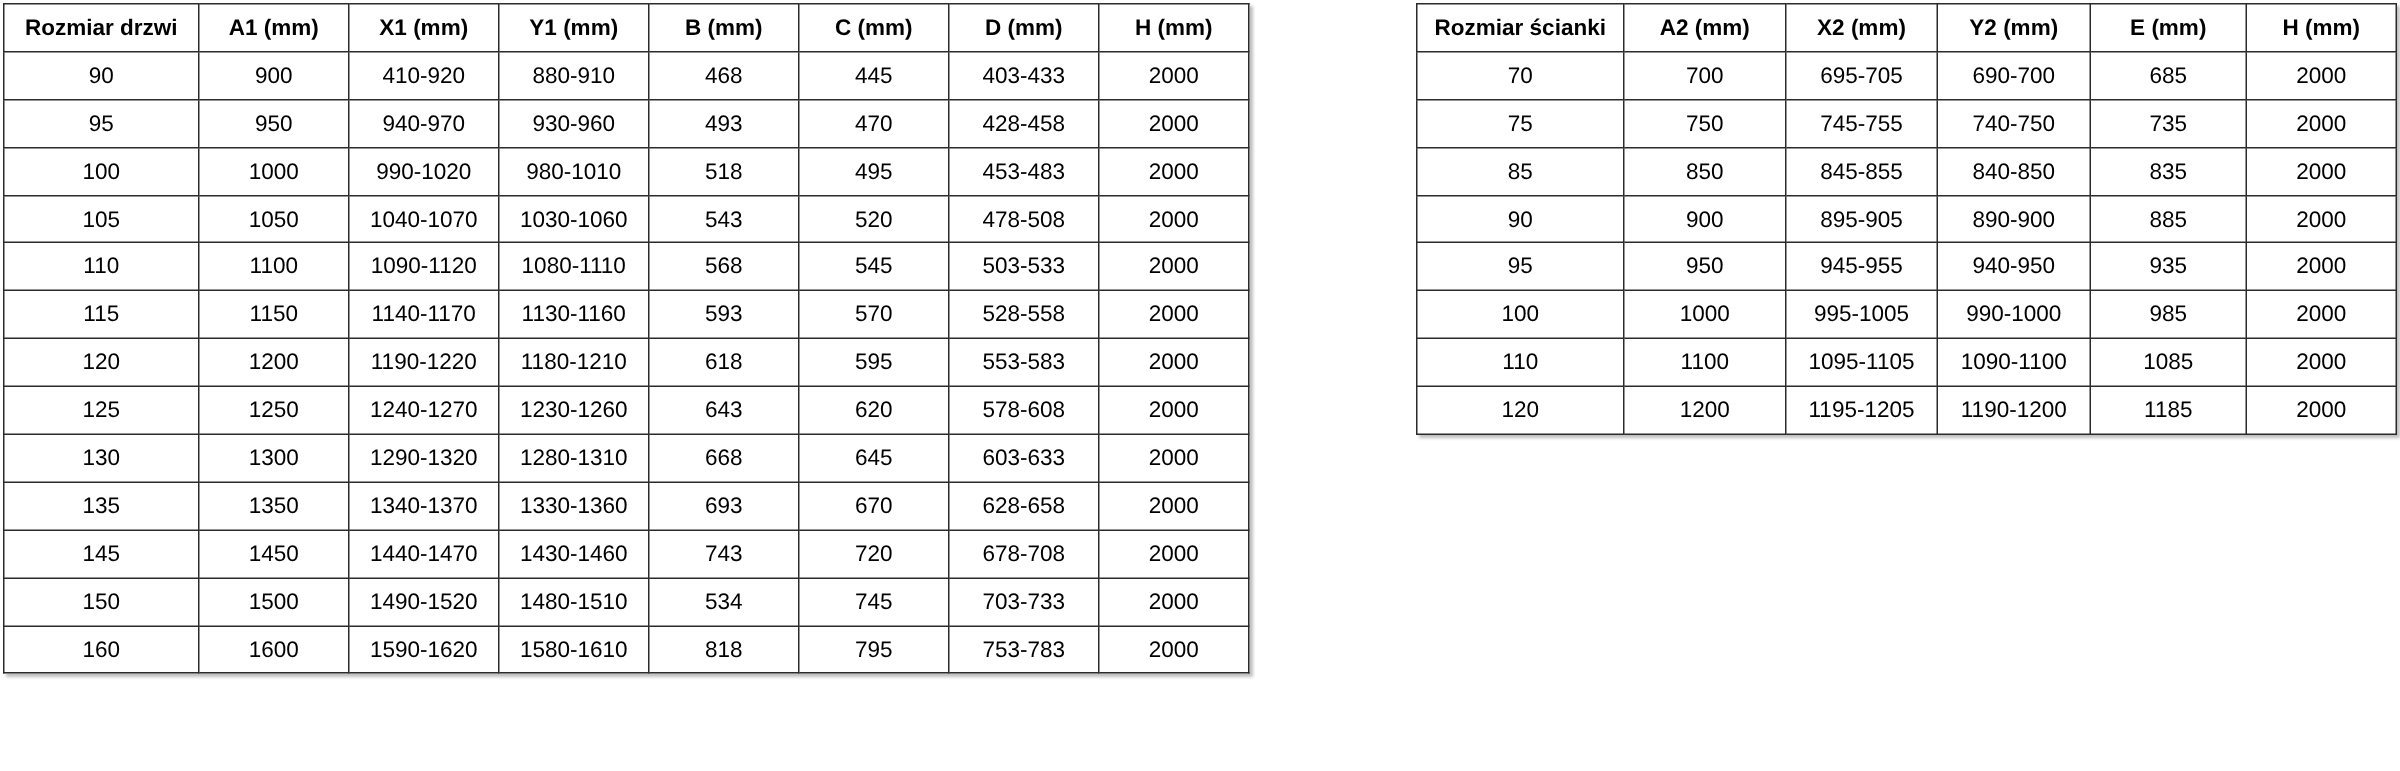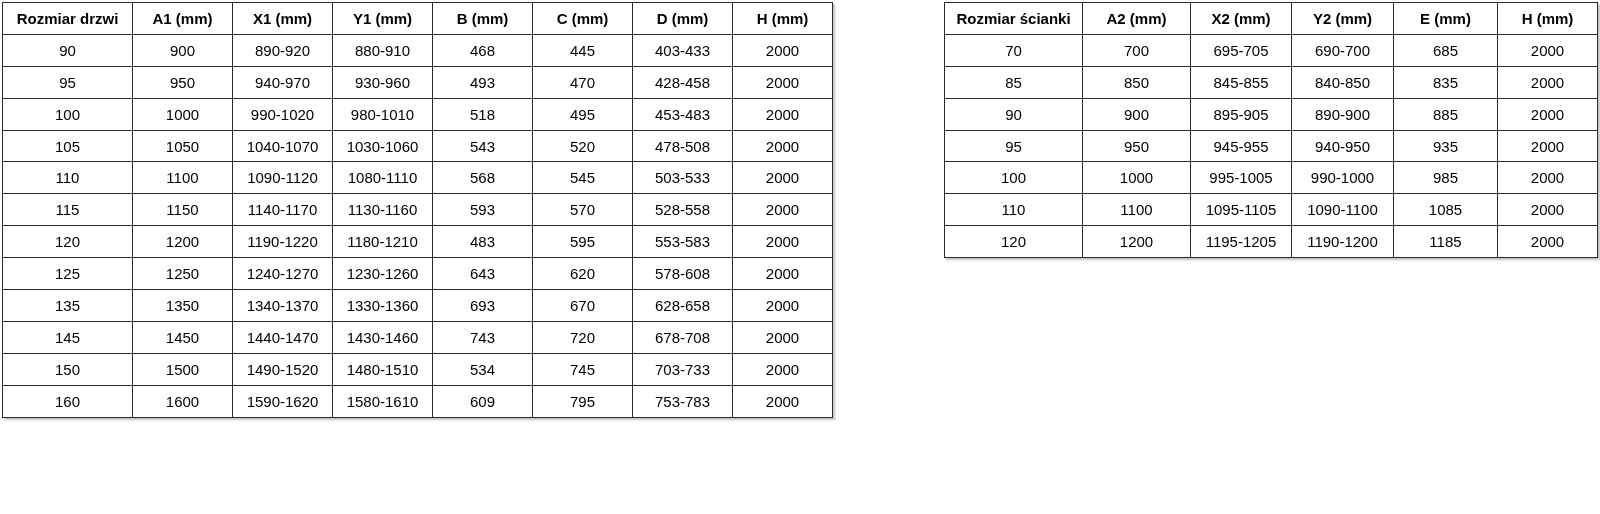--- a/index.html
+++ b/index.html
@@ -57,21 +57,21 @@
           <th>B (mm)</th>
           <th>C (mm)</th>
           <th>D (mm)</th>
           <th>H (mm)</th>
         </tr>
       </thead>
       <tbody>
         <tr>
           <td>90</td>
           <td>900</td>
-          <td>890-920</td>
+          <td>410-920</td>
           <td>880-910</td>
           <td>468</td>
           <td>445</td>
           <td>403-433</td>
           <td>2000</td>
         </tr>
         <tr>
           <td>95</td>
           <td>950</td>
           <td>940-970</td>
@@ -119,36 +119,46 @@
           <td>593</td>
           <td>570</td>
           <td>528-558</td>
           <td>2000</td>
         </tr>
         <tr>
           <td>120</td>
           <td>1200</td>
           <td>1190-1220</td>
           <td>1180-1210</td>
-          <td>483</td>
+          <td>618</td>
           <td>595</td>
           <td>553-583</td>
           <td>2000</td>
         </tr>
         <tr>
           <td>125</td>
           <td>1250</td>
           <td>1240-1270</td>
           <td>1230-1260</td>
           <td>643</td>
           <td>620</td>
           <td>578-608</td>
           <td>2000</td>
         </tr>
         <tr>
+          <td>130</td>
+          <td>1300</td>
+          <td>1290-1320</td>
+          <td>1280-1310</td>
+          <td>668</td>
+          <td>645</td>
+          <td>603-633</td>
+          <td>2000</td>
+        </tr>
+        <tr>
           <td>135</td>
           <td>1350</td>
           <td>1340-1370</td>
           <td>1330-1360</td>
           <td>693</td>
           <td>670</td>
           <td>628-658</td>
           <td>2000</td>
         </tr>
         <tr>
@@ -169,21 +179,21 @@
           <td>534</td>
           <td>745</td>
           <td>703-733</td>
           <td>2000</td>
         </tr>
         <tr>
           <td>160</td>
           <td>1600</td>
           <td>1590-1620</td>
           <td>1580-1610</td>
-          <td>609</td>
+          <td>818</td>
           <td>795</td>
           <td>753-783</td>
           <td>2000</td>
         </tr>
       </tbody>
     </table>
 
   <table id="wallTable" class="spec">
     <colgroup>
       <col style="width:138px">
@@ -206,20 +216,28 @@
       <tbody>
         <tr>
           <td>70</td>
           <td>700</td>
           <td>695-705</td>
           <td>690-700</td>
           <td>685</td>
           <td>2000</td>
         </tr>
         <tr>
+          <td>75</td>
+          <td>750</td>
+          <td>745-755</td>
+          <td>740-750</td>
+          <td>735</td>
+          <td>2000</td>
+        </tr>
+        <tr>
           <td>85</td>
           <td>850</td>
           <td>845-855</td>
           <td>840-850</td>
           <td>835</td>
           <td>2000</td>
         </tr>
         <tr>
           <td>90</td>
           <td>900</td>

